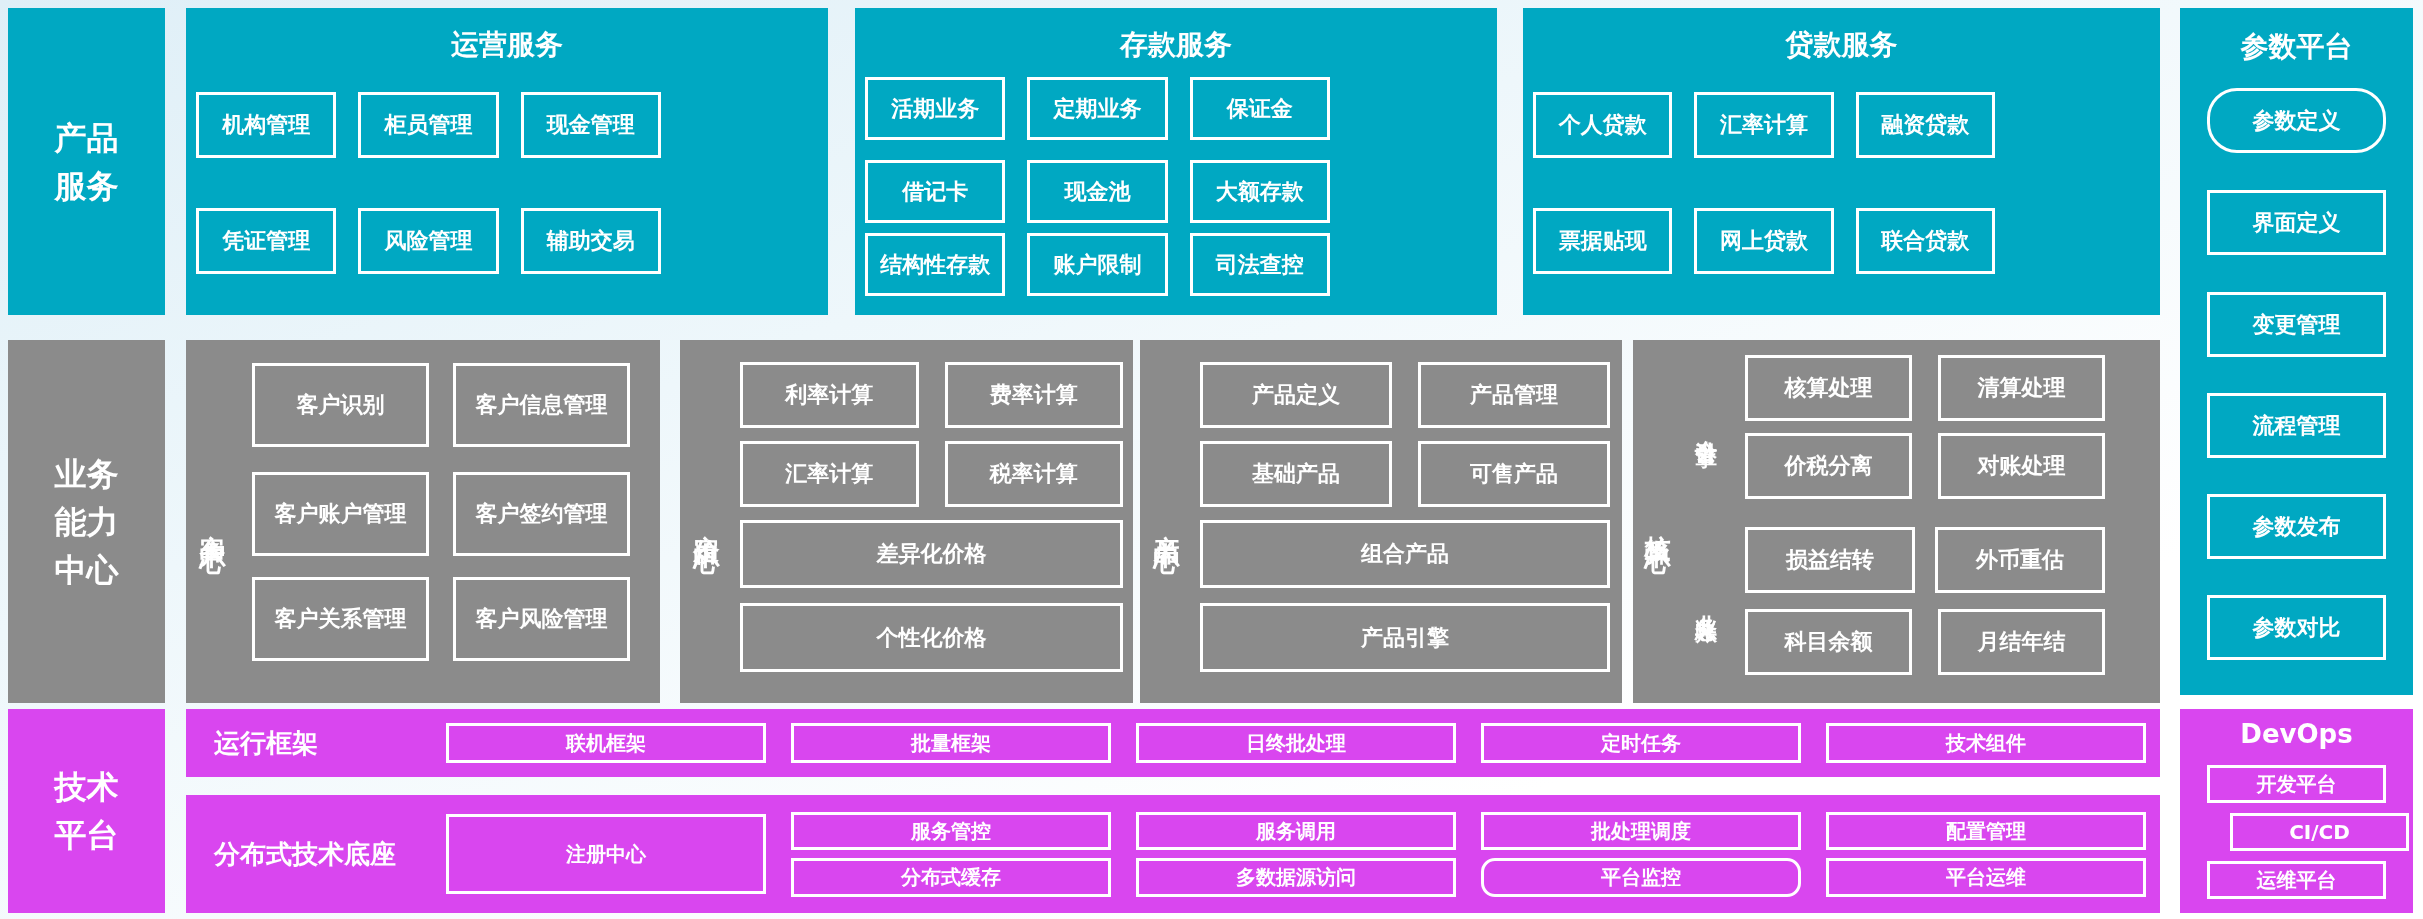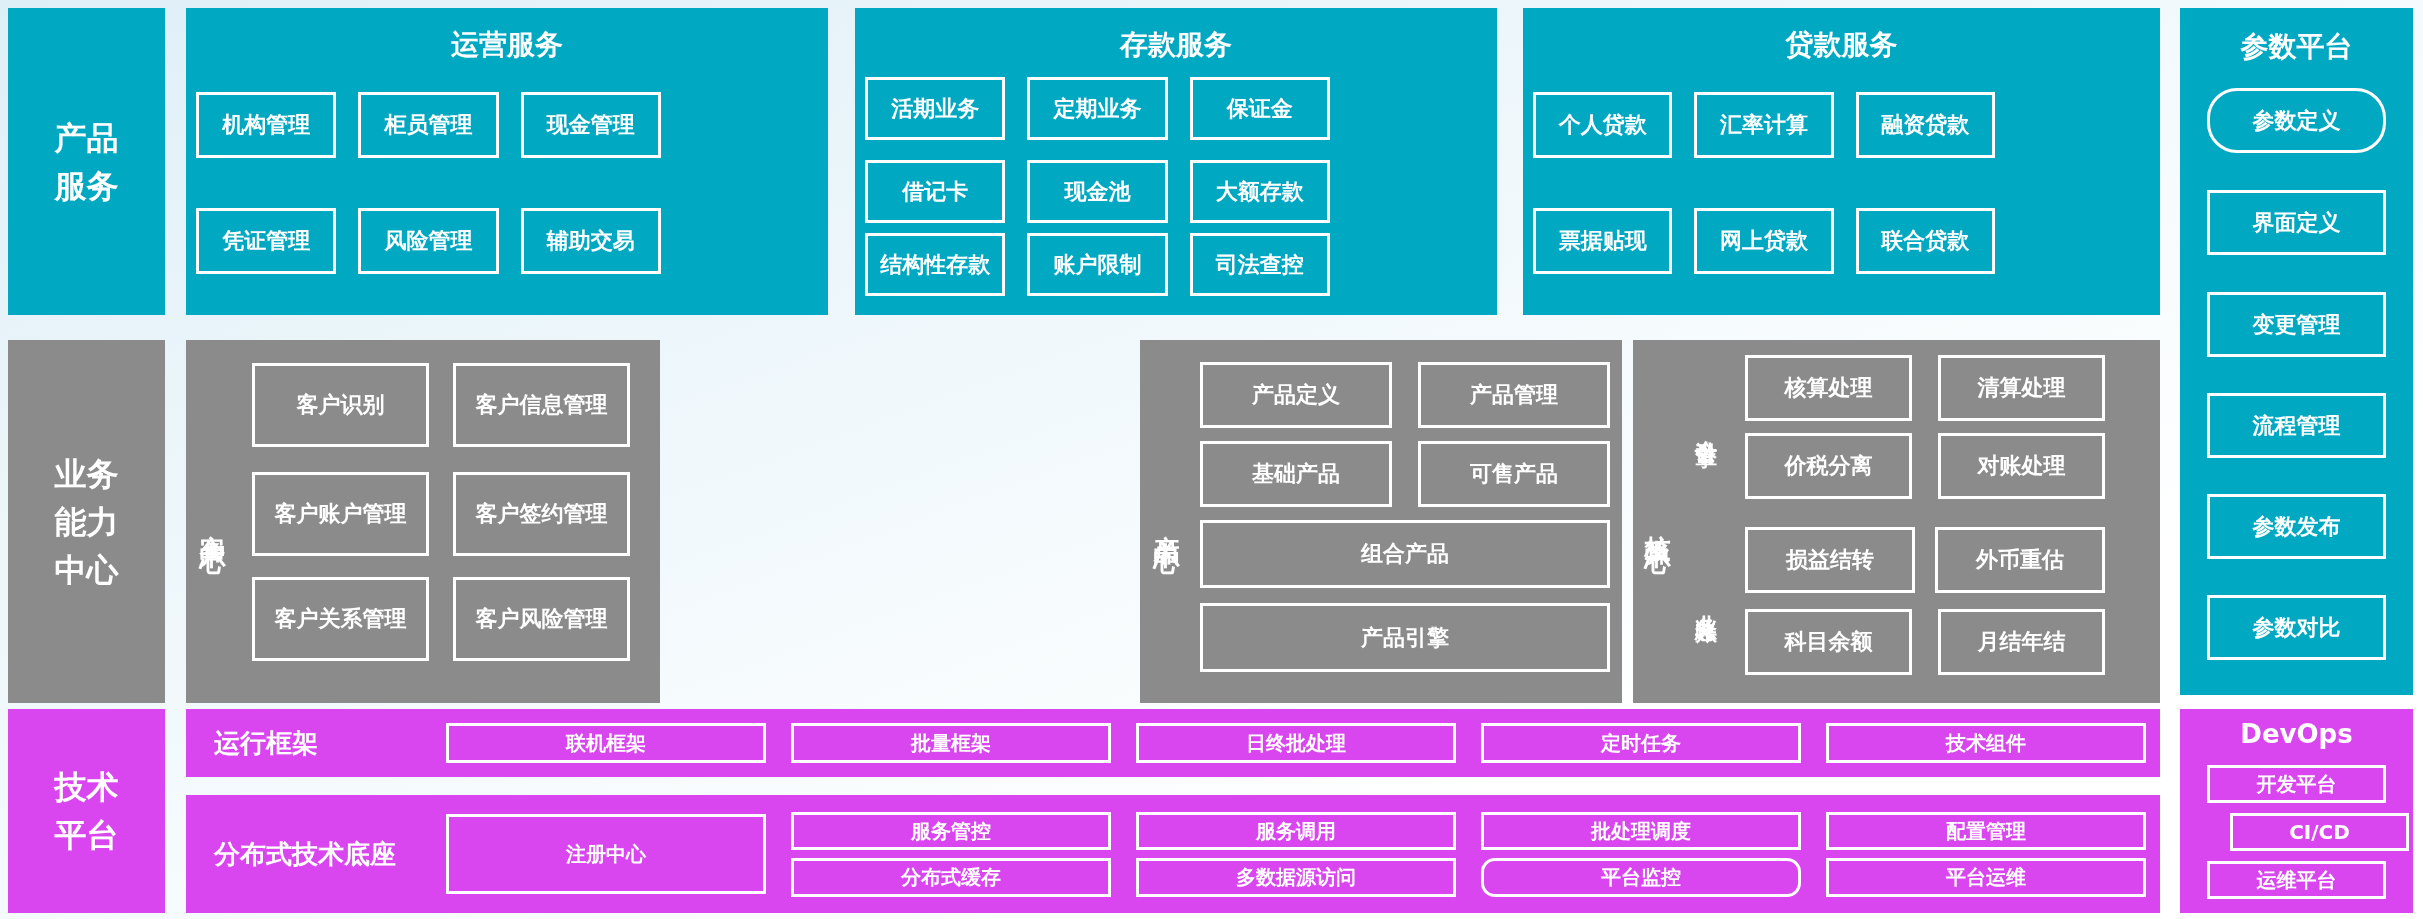--- a/index.html
+++ b/index.html
@@ -112,20 +112,33 @@
     <div class="row" style="left:66px;right:30px;top:132px;height:84px;gap:24px;">
       <div class="b">客户账户管理</div>
       <div class="b">客户签约管理</div>
     </div>
     <div class="row" style="left:66px;right:30px;top:237px;height:84px;gap:24px;">
       <div class="b">客户关系管理</div>
       <div class="b">客户风险管理</div>
     </div>
   </div>
 
+  <div class="sec gray" style="left:680px;top:340px;width:453px;height:363px;">
+    <div class="vlabel" style="left:14px;">定价中心</div>
+    <div class="row" style="left:60px;right:10px;top:22px;height:66px;gap:26px;">
+      <div class="b">利率计算</div>
+      <div class="b">费率计算</div>
+    </div>
+    <div class="row" style="left:60px;right:10px;top:101px;height:66px;gap:26px;">
+      <div class="b">汇率计算</div>
+      <div class="b">税率计算</div>
+    </div>
+    <div class="b abs" style="left:60px;right:10px;top:180px;height:68px;">差异化价格</div>
+    <div class="b abs" style="left:60px;right:10px;top:263px;height:69px;">个性化价格</div>
+  </div>
 
   <div class="sec gray" style="left:1140px;top:340px;width:482px;height:363px;">
     <div class="vlabel" style="left:14px;">产品中心</div>
     <div class="row" style="left:60px;right:12px;top:22px;height:66px;gap:26px;">
       <div class="b">产品定义</div>
       <div class="b">产品管理</div>
     </div>
     <div class="row" style="left:60px;right:12px;top:101px;height:66px;gap:26px;">
       <div class="b">基础产品</div>
       <div class="b">可售产品</div>

